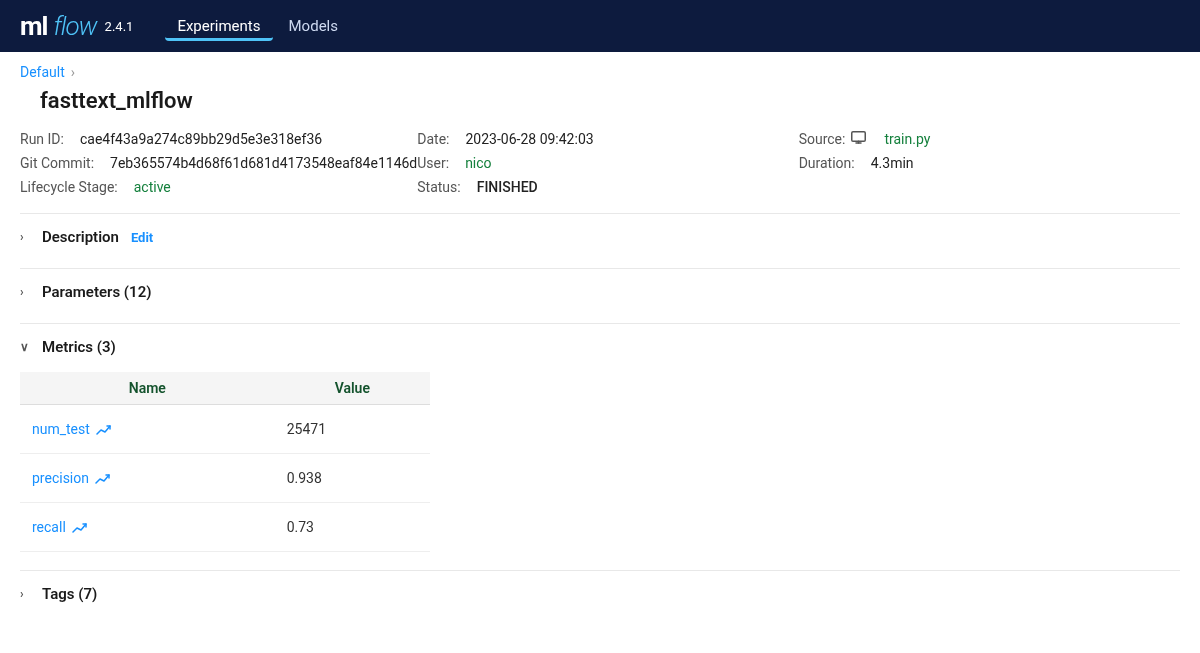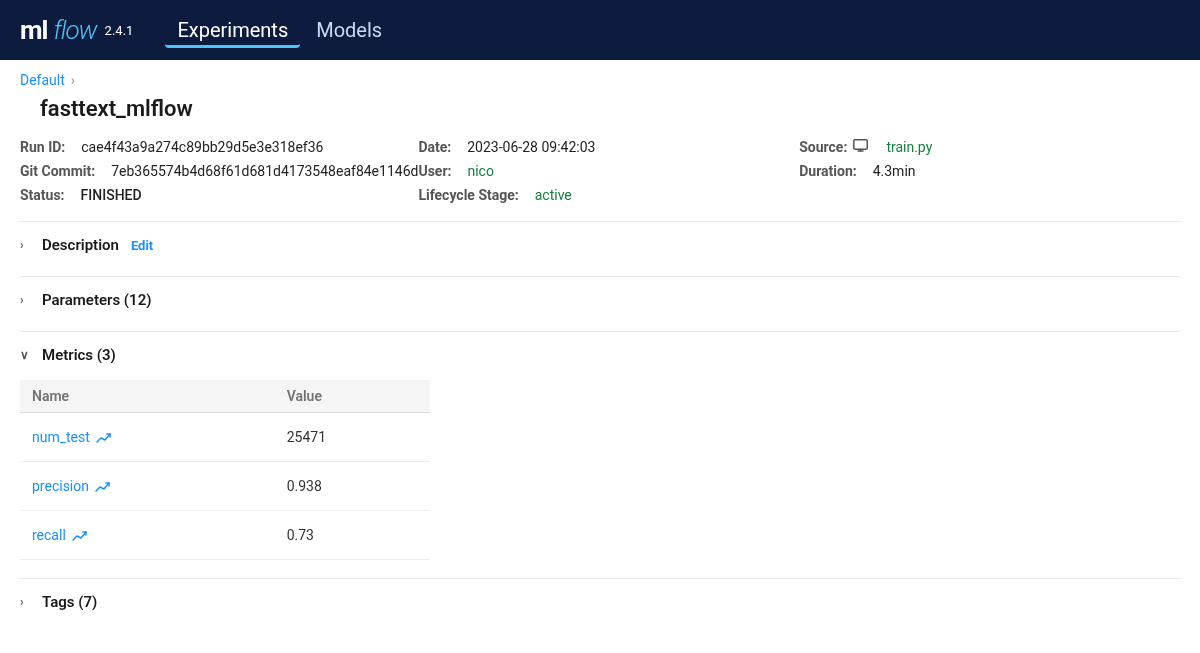--- a/index.html
+++ b/index.html
@@ -3,21 +3,21 @@
   <meta charset="utf-8">
   <style>
     * { box-sizing: border-box; margin: 0; padding: 0; }
     body { font-family: -apple-system, BlinkMacSystemFont, 'Segoe UI', Roboto, sans-serif; background: #fff; color: #333; font-size: 14px; }
 
     
     .navbar {
       background: #0d1b3e;
       display: flex;
       align-items: center;
-      height: 60px;
+      height: 52px;
       padding: 0 20px;
       gap: 32px;
     }
     .navbar-logo {
       display: flex;
       align-items: center;
       gap: 6px;
     }
     .logo-ml {
       font-size: 26px;
@@ -38,21 +38,21 @@
       margin-left: 2px;
     }
     .nav-links {
       display: flex;
       align-items: center;
       gap: 4px;
     }
     .nav-link {
       color: #cdd9f0;
       text-decoration: none;
-      font-size: 20px;
+      font-size: 15px;
       padding: 6px 12px;
       border-radius: 4px;
       cursor: pointer;
     }
     .nav-link.active {
       color: #fff;
       border-bottom: 3px solid #4fc3f7;
       padding-bottom: 3px;
     }
 
@@ -94,21 +94,21 @@
       margin-bottom: 16px;
     }
     .meta-row {
       display: flex;
       align-items: baseline;
       gap: 6px;
       font-size: 14px;
     }
     .meta-label {
       color: #555;
-      font-weight: 700;
+      font-weight: 400;
       white-space: nowrap;
     }
     .meta-value {
       color: #222;
       margin-left: 10px;
     }
     .meta-value.blue {
       color: #15803d;
     }
     .meta-value.status {
@@ -150,24 +150,24 @@
     .metrics-table {
       width: 410px;
       border-collapse: collapse;
       margin-top: 12px;
       font-size: 14px;
     }
     .metrics-table thead tr {
       background: #f5f5f5;
     }
     .metrics-table th {
-      text-align: left;
+      text-align: center;
       padding: 8px 12px;
       font-weight: 600;
-      color: #737373;
+      color: #14532d;
       border-bottom: 1px solid #ddd;
     }
     .metrics-table td {
       padding: 16px 12px;
       border-bottom: 1px solid #eee;
       color: #333;
     }
     .metric-name-link {
       color: #1890ff;
       cursor: pointer;
@@ -239,26 +239,26 @@
     <div class="meta-row">
       <span class="meta-label">User:</span>
       <span class="meta-value blue">nico</span>
     </div>
     <div class="meta-row">
       <span class="meta-label">Duration:</span>
       <span class="meta-value">4.3min</span>
     </div>
 
     <div class="meta-row">
+      <span class="meta-label">Lifecycle Stage:</span>
+      <span class="meta-value blue">active</span>
+    </div>
+    <div class="meta-row">
       <span class="meta-label">Status:</span>
       <span class="meta-value status">FINISHED</span>
-    </div>
-    <div class="meta-row">
-      <span class="meta-label">Lifecycle Stage:</span>
-      <span class="meta-value blue">active</span>
     </div>
     <div></div>
   </div>
 
   <div class="section">
     <div class="section-header">
       <span class="chevron">›</span>
       <span>Description</span>
       <a class="edit-link">Edit</a>
     </div>

